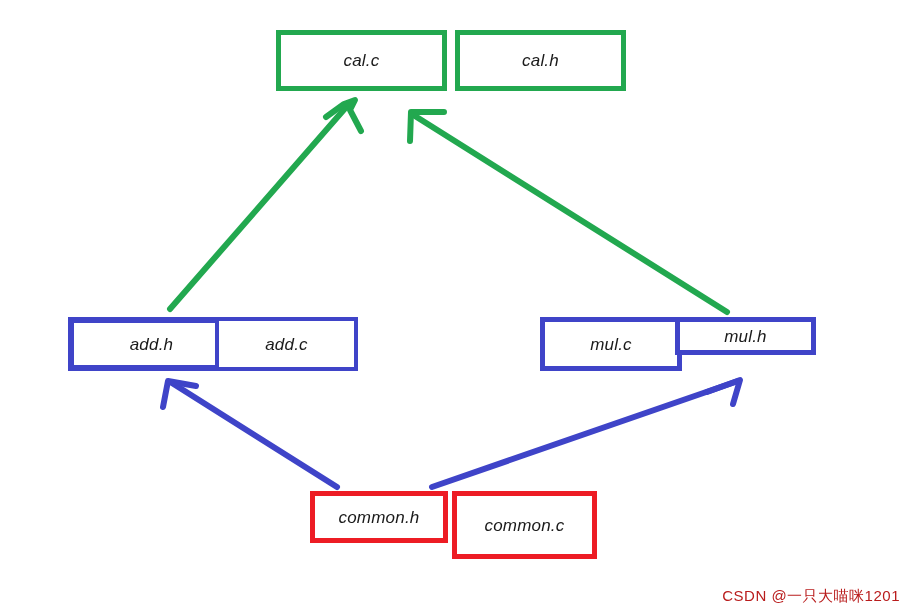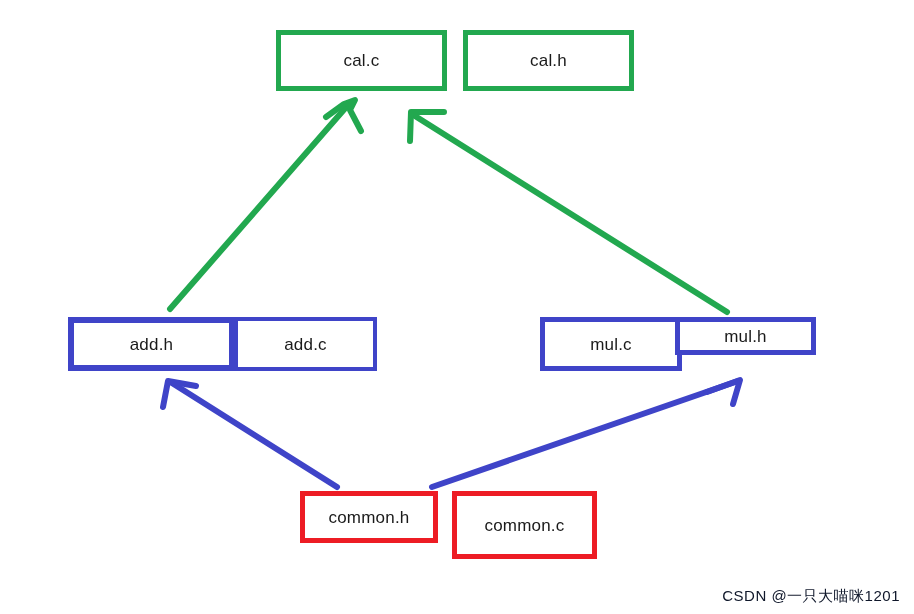--- a/index.html
+++ b/index.html
@@ -26,54 +26,55 @@
     justify-content: center;
     text-align: center;
   }
   .node .node-label {
     font-family: "Liberation Sans", sans-serif;
     font-size: 17px;
     color: #1a1a1a;
     line-height: 1;
     letter-spacing: 0.2px;
     white-space: nowrap;
+    font-style: italic;
   }
 
   
   .grp-cal { border: 5px solid #22a84f; }
   .n-cal-c { left: 276px; top: 30px;  width: 171px; height: 61px; }
-  .n-cal-h { left: 455px; top: 30px;  width: 171px; height: 61px; margin-left: 8px; }
+  .n-cal-h { left: 455px; top: 30px;  width: 171px; height: 61px; }
 
   
   .grp-mid { border: 5px solid #3f44c8; }
   .n-add-h { left: 68px;  top: 317px; width: 167px; height: 54px; border-width: 6px; }
-  .n-add-c { left: 215px; top: 317px; width: 143px; height: 54px; border-width: 4px; margin-left: 19px; }
+  .n-add-c { left: 215px; top: 317px; width: 143px; height: 54px; border-width: 4px; }
   .n-mul-c { left: 540px; top: 317px; width: 142px; height: 54px; border-width: 5px; }
   .n-mul-h { left: 675px; top: 317px; width: 141px; height: 38px; border-width: 5px; }
 
   
   .grp-common { border: 5px solid #ed1c24; }
-  .n-common-h { left: 300px; top: 491px; width: 138px; height: 52px; }
+  .n-common-h { left: 310px; top: 491px; width: 138px; height: 52px; }
   .n-common-c { left: 452px; top: 491px; width: 145px; height: 68px; }
 
   #edge-layer {
     position: absolute;
     left: 0; top: 0;
     width: 914px;
     height: 614px;
     pointer-events: none;
   }
 
   .watermark {
     position: absolute;
     right: 14px;
     bottom: 8px;
     font-family: "Liberation Sans", sans-serif;
     font-size: 15px;
-    color: #0f172a;
+    color: #b91c1c;
     letter-spacing: 0.5px;
     white-space: nowrap;
   }
 </style>
 </head>
 <body>
 
 <div id="canvas">
 
   <svg id="edge-layer" viewBox="0 0 914 614" xmlns="http://www.w3.org/2000/svg">

